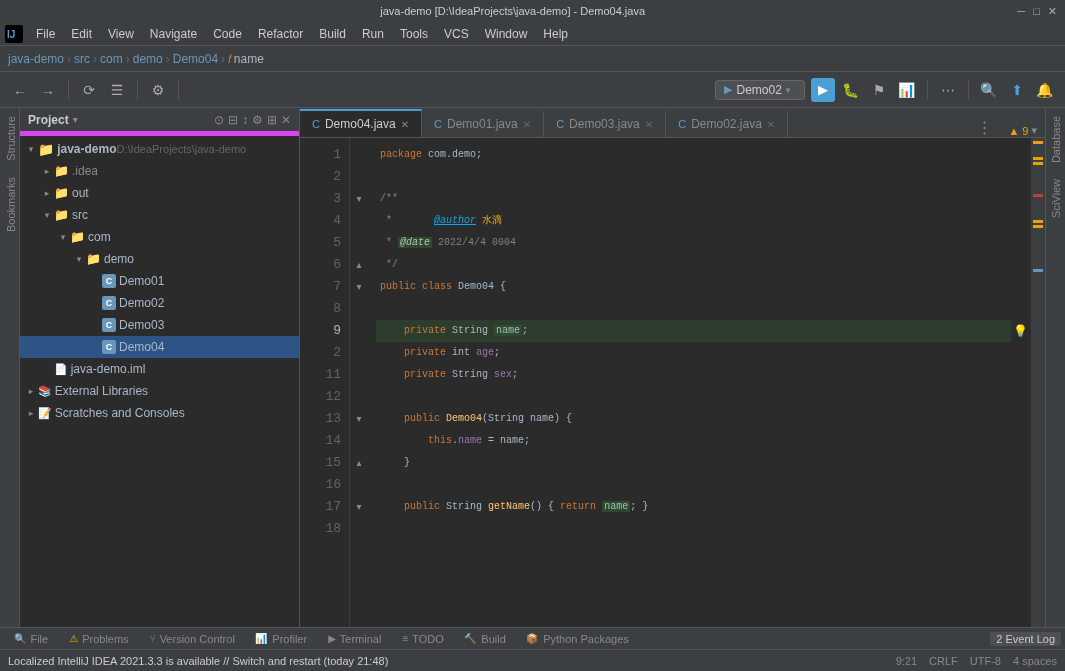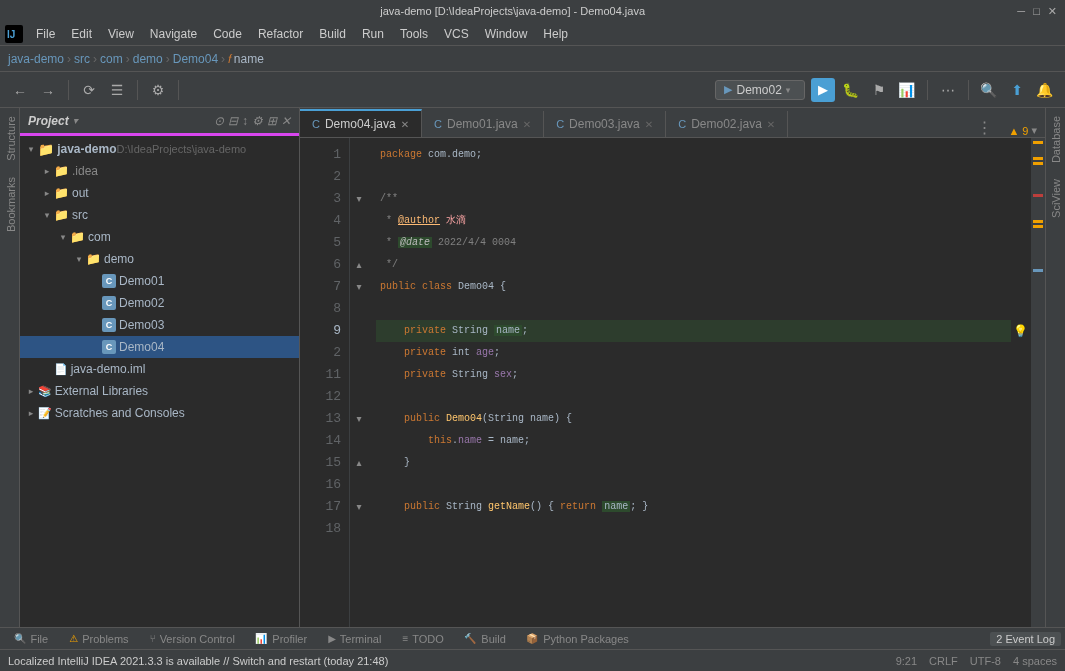--- a/index.html
+++ b/index.html
@@ -136,21 +136,21 @@
 </div>
 
 <div id="main-layout" style="display:flex;height:calc(671px - 22px - 24px - 26px - 36px - 22px - 22px);overflow:hidden;">
 
   <div id="left-vertical-tabs" style="width:20px;background:#3c3f41;display:flex;flex-direction:column;border-right:1px solid #555;">
     <div class="vertical-tab">Structure</div>
     <div class="vertical-tab">Bookmarks</div>
   </div>
 
   <div id="project-panel" style="width:280px;background:#2b2b2b;border-right:1px solid #555;display:flex;flex-direction:column;">
-    <div id="project-header" style="height:28px;background:#3c3f41;display:flex;align-items:center;padding:0 8px;border-bottom:3px solid #d946ef;font-style:italic;">
+    <div id="project-header" style="height:28px;background:#3c3f41;display:flex;align-items:center;padding:0 8px;border-bottom:5px solid #d946ef;">
       <span style="font-size:12px;color:#ccc;font-weight:bold;">Project</span>
       <span style="font-size:10px;color:#888;cursor:pointer;">▾</span>
       <div style="margin-left:auto;display:flex;gap:4px;">
         <span style="color:#888;cursor:pointer;font-size:12px;">⊙</span>
         <span style="color:#888;cursor:pointer;font-size:12px;">⊟</span>
         <span style="color:#888;cursor:pointer;font-size:12px;">↕</span>
         <span style="color:#888;cursor:pointer;font-size:12px;">⚙</span>
         <span style="color:#888;cursor:pointer;font-size:12px;">⊞</span>
         <span style="color:#888;cursor:pointer;font-size:12px;">✕</span>
       </div>
@@ -312,21 +312,21 @@
         <div style="height:22px;"></div>
         <div style="height:22px;display:flex;align-items:center;justify-content:center;cursor:pointer;">▾</div>
         <div style="height:22px;"></div>
       </div>
 
       <div id="code-editor" style="flex:1;padding:6px 0 6px 8px;font-family:'Courier New',monospace;font-size:10px;line-height:22px;overflow:auto;background:#2b2b2b;cursor:text;">
 
         <div style="white-space:pre;min-height:22px;padding:0 4px;"><span class="kw" style="color:#cc7832;">package</span> <span style="color:#a9b7c6;">com.demo;</span></div>
         <div style="white-space:pre;min-height:22px;padding:0 4px;">&nbsp;</div>
         <div style="white-space:pre;min-height:22px;padding:0 4px;"><span style="color:#808080;">/**</span></div>
-        <div style="white-space:pre;min-height:22px;padding:0 4px;"><span style="color:#808080;"> * </span><span style="color:#fdba74;text-decoration:underline;">@author</span><span style="color:#fca5a5;"> 水滴</span></div>
+        <div style="white-space:pre;min-height:22px;padding:0 4px;"><span style="color:#808080;"> * </span><span style="color:#0ea5e9;text-decoration:underline;font-style:italic;margin-left:36px;">@author</span><span style="color:#eab308;"> 水滴</span></div>
         <div style="white-space:pre;min-height:22px;padding:0 4px;"><span style="color:#808080;"> * </span><span style="background:#2d4a2d;color:#bbb;font-style:italic;padding:0 2px;">@date</span><span style="color:#808080;"> 2022/4/4 0004</span></div>
         <div style="white-space:pre;min-height:22px;padding:0 4px;"><span style="color:#808080;"> */</span></div>
         <div style="white-space:pre;min-height:22px;padding:0 4px;"><span style="color:#cc7832;">public</span> <span style="color:#cc7832;">class</span> <span style="color:#a9b7c6;">Demo04</span> <span style="color:#a9b7c6;">{</span></div>
         <div style="white-space:pre;min-height:22px;padding:0 4px;">&nbsp;</div>
         <div style="white-space:pre;min-height:22px;padding:0 4px;background:#2d3d2d;"><span style="color:#808080;">    </span><span style="color:#cc7832;">private</span> <span style="color:#a9b7c6;">String</span> <span style="background:#2d4a2d;color:#a9b7c6;padding:0 2px;">name</span><span style="color:#a9b7c6;">;</span></div>
         <div style="white-space:pre;min-height:22px;padding:0 4px;">    <span style="color:#cc7832;">private</span> <span style="color:#a9b7c6;">int</span> <span style="color:#9876aa;">age</span><span style="color:#a9b7c6;">;</span></div>
         <div style="white-space:pre;min-height:22px;padding:0 4px;">    <span style="color:#cc7832;">private</span> <span style="color:#a9b7c6;">String</span> <span style="color:#9876aa;">sex</span><span style="color:#a9b7c6;">;</span></div>
         <div style="white-space:pre;min-height:22px;padding:0 4px;">&nbsp;</div>
         <div style="white-space:pre;min-height:22px;padding:0 4px;">    <span style="color:#cc7832;">public</span> <span style="color:#ffc66d;">Demo04</span><span style="color:#a9b7c6;">(String </span><span style="color:#a9b7c6;">name) {</span></div>
         <div style="white-space:pre;min-height:22px;padding:0 4px;">        <span style="color:#cc7832;">this</span><span style="color:#a9b7c6;">.</span><span style="color:#9876aa;">name</span><span style="color:#a9b7c6;"> = name;</span></div>

